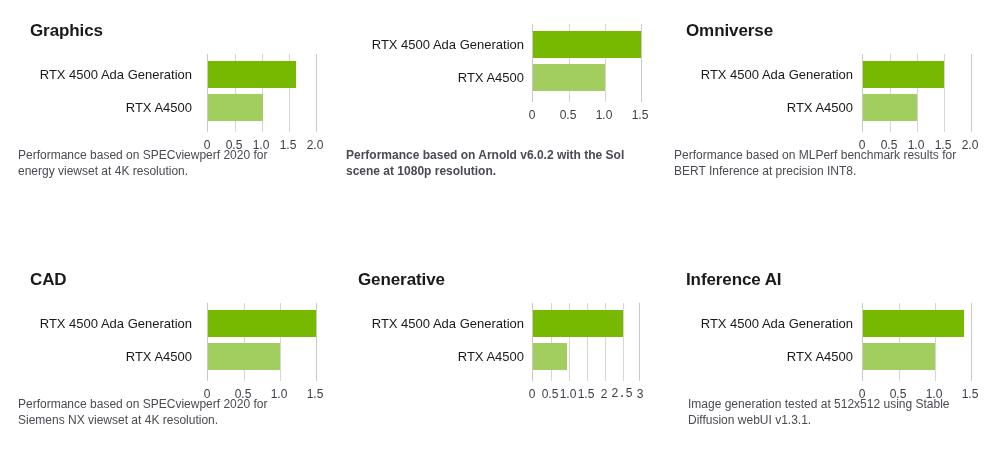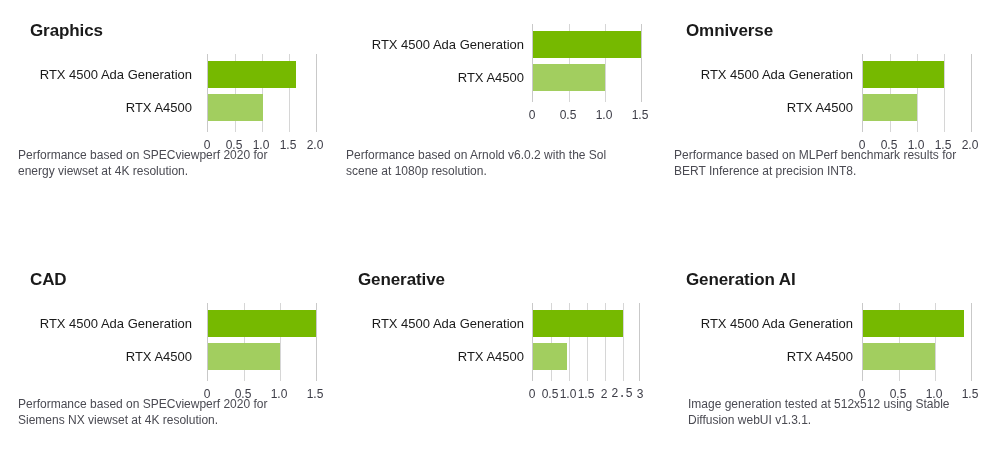--- a/index.html
+++ b/index.html
@@ -171,21 +171,21 @@
             </div>
         </div>
       </div>
       <div class="axis" style="left:180px;top:84px;width:110px;">
         <span class="tick" style="left:0px;">0</span>
         <span class="tick" style="left:36px;">0.5</span>
         <span class="tick" style="left:72px;">1.0</span>
         <span class="tick" style="left:108px;">1.5</span>
       </div>
     </div>
-    <div class="caption" style="top:148px;left:0;width:312px;padding-left:6px;">Performance based on Arnold v6.0.2 with the Sol
+    <div class="caption" style="top:148px;left:0;width:312px;padding-left:6px;font-weight:bold;">Performance based on Arnold v6.0.2 with the Sol
 scene at 1080p resolution.</div>
   </div>
 
   <div class="panel">
     <div class="panel-title" style="padding-left:8px;">Omniverse</div>
     <div class="chart">
       <div class="cat-labels" style="left:0;width:175px;">
         <div class="cat-label">RTX 4500 Ada Generation</div>
         <div class="cat-label second">RTX A4500</div>
       </div>
@@ -278,21 +278,21 @@
         <span class="tick" style="left:36px;">1.0</span>
         <span class="tick" style="left:54px;">1.5</span>
         <span class="tick" style="left:72px;">2</span>
         <span class="tick" style="left:90px;font-family:Liberation Mono, monospace;">2.5</span>
         <span class="tick" style="left:108px;">3</span>
       </div>
     </div>
   </div>
 
   <div class="panel">
-    <div class="panel-title" style="padding-top:12px;padding-left:8px;">Generation AI</div>
+    <div class="panel-title" style="padding-top:12px;padding-left:8px;">Inference AI</div>
     <div class="chart">
       <div class="cat-labels" style="left:0;width:175px;">
         <div class="cat-label">RTX 4500 Ada Generation</div>
         <div class="cat-label second">RTX A4500</div>
       </div>
       <div class="plot" style="left:184px;width:110px;height:78px;">
         <div class="gridlines">
           <div class="gridline" style="left:36px;"></div>
           <div class="gridline" style="left:72px;"></div>
         </div>

